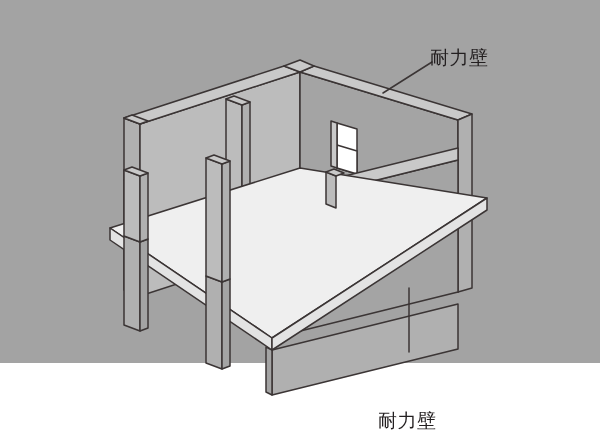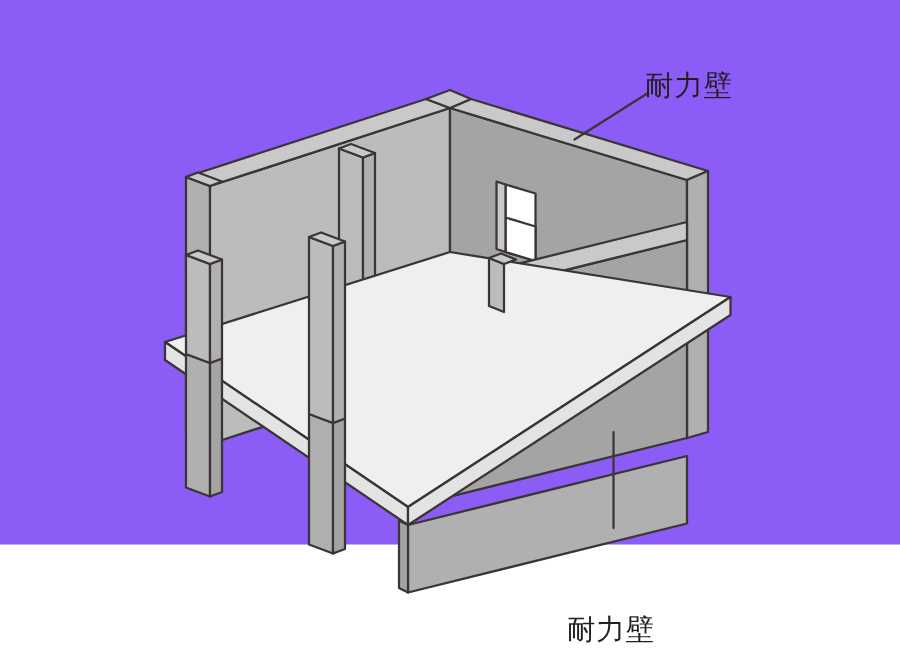--- a/index.html
+++ b/index.html
@@ -1,18 +1,18 @@
 <!DOCTYPE html>
 <html><head>
 <meta charset="utf-8">
 <style>
   html,body{margin:0;padding:0;background:#ffffff;}
   body{width:600px;height:448px;overflow:hidden;
        font-family:"DejaVu Sans","Liberation Sans",sans-serif;}
-  #stage{position:relative;width:600px;height:363px;background:#8b5cf6;}
+  #stage{position:relative;width:600px;height:363px;background:#a3a3a3;}
   #diagram{position:absolute;left:0;top:0;}
   .lbl{position:absolute;color:#231f20;font-size:19px;line-height:1.18;
        letter-spacing:.5px;white-space:pre;font-family:"DejaVu Sans","Liberation Sans",sans-serif;}
   #label-top{left:430px;top:46px;}
   #label-bottom{left:378px;top:364px;}
 </style>
 </head>
 <body>
 
 <div id="stage">

